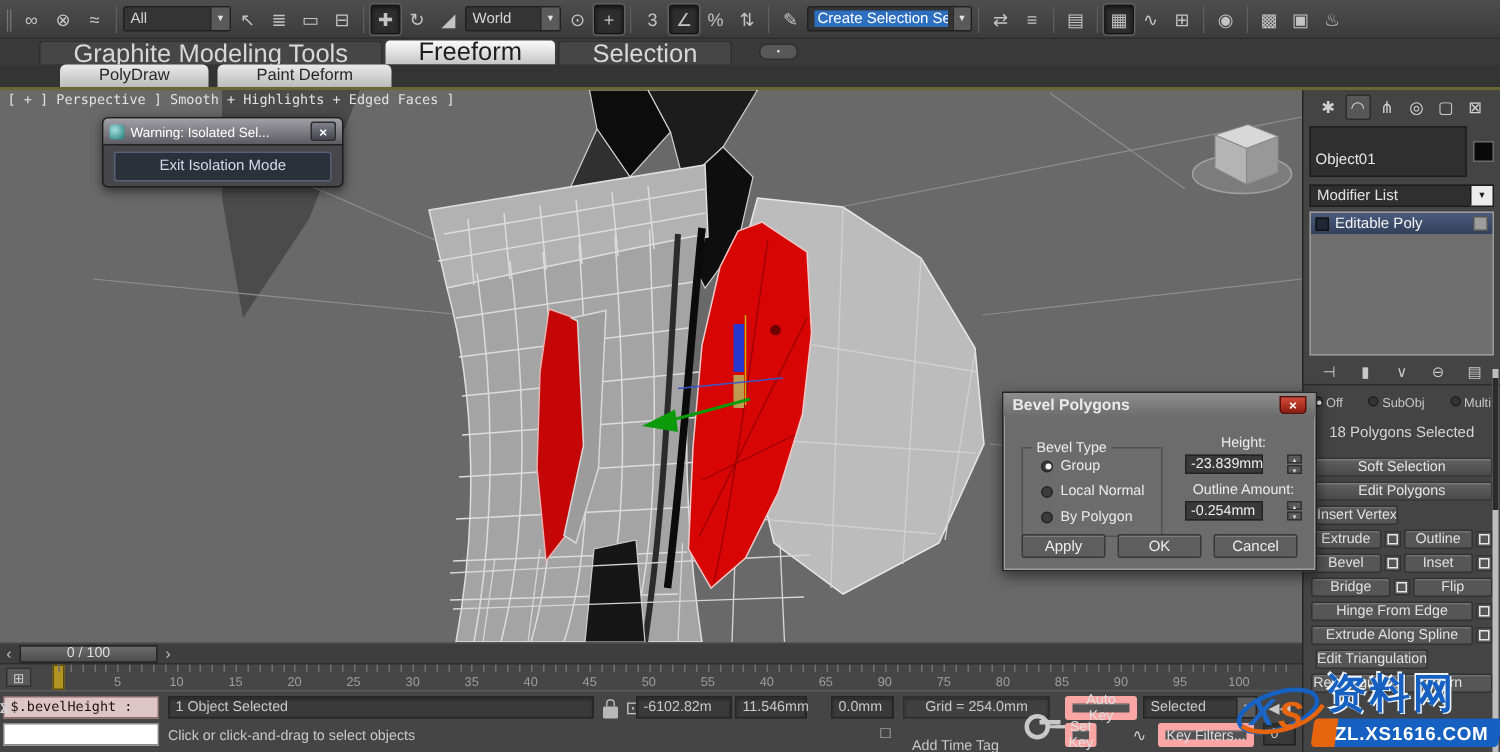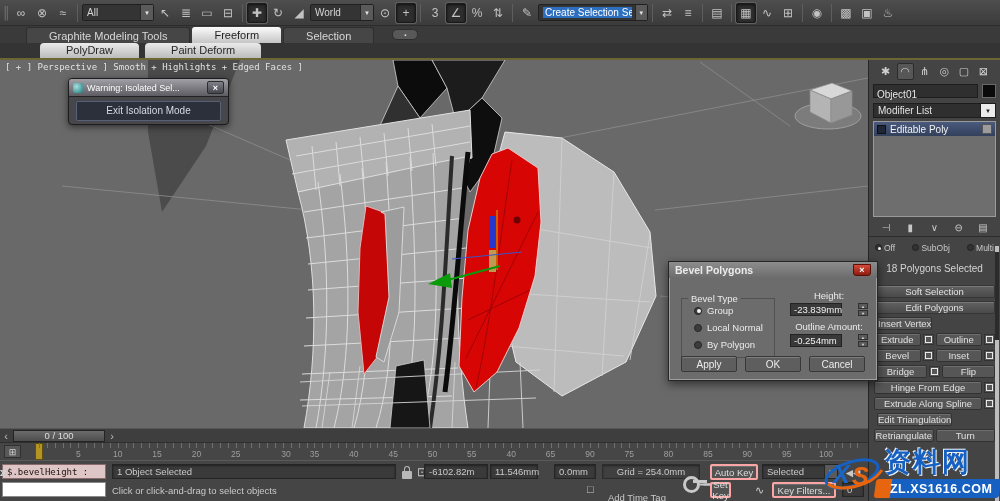--- a/index.html
+++ b/index.html
@@ -18,21 +18,21 @@
   .tdd{height:17px;background:#343434;border:1px solid #202020;border-radius:2px;color:#d6d6d6;
     font-size:10px;display:flex;align-items:center;padding-left:4px;gap:3px;flex:0 0 auto}
   .tdd .da{width:13px;height:15px;background:#5a5a5a;border-left:1px solid #262626;display:flex;
     align-items:center;justify-content:center;font-size:6px;color:#e2e2e2;margin-left:auto}
   #dd-all{width:72px}#dd-world{width:64px}#dd-sel{width:110px}
   #dd-sel .val{background:#2d6fbe;color:#fff;padding:0 2px;white-space:nowrap;overflow:hidden}
 
   
   #ribbon-tabs{position:absolute;top:26px;left:0;width:1000px;height:17px;background:#3a3a3a;
     display:flex;align-items:flex-end;padding-left:26px}
-  .rtab{height:16px;line-height:16px;padding:0 22px;font-size:11px;color:#d8d8d8;
+  .rtab{height:16px;line-height:16px;padding:0 22px;font-size:17px;color:#d8d8d8;
     border-radius:3px 3px 0 0;margin-right:2px;white-space:nowrap}
   .rtab.dark{background:#464646;border:1px solid #2e2e2e;border-bottom:none}
   .rtab.active{background:linear-gradient(#fbfbfb,#c5c5c5);color:#1e1e1e}
   .rmin{margin-left:16px;align-self:center;width:26px;height:11px;background:#585858;border:1px solid #2e2e2e;
     border-radius:5px;color:#e6e6e6;font-size:6px;display:flex;align-items:center;justify-content:center}
   #ribbon-sub{position:absolute;top:43px;left:0;width:1000px;height:15px;background:#343434;
     display:flex;padding-left:40px}
   .stab{height:15px;line-height:15px;padding:0 26px;background:linear-gradient(#eaeaea,#bcbcbc);
     color:#262626;font-size:11px;border-radius:4px 4px 0 0;margin-right:6px;white-space:nowrap}
   #ribbon-line{position:absolute;top:58px;left:0;width:1000px;height:2px;background:#6b6633}
@@ -83,21 +83,21 @@
     color:#ececec;font-size:10px;border-radius:2px;font-family:inherit}
 
   
   #panel{position:absolute;left:868px;top:60px;width:132px;height:441px;background:#444;
     border-left:1px solid #262626;font-size:10px;color:#ccc;z-index:2}
   .ptabs{height:22px;display:flex;align-items:center;justify-content:space-between;padding:0 8px}
   .ptab{width:17px;height:17px;display:flex;align-items:center;justify-content:center;color:#d0d0d0;font-size:11px}
   .ptab.active{background:#575757;border:1px solid #2c2c2c;border-radius:2px}
   .objrow{display:flex;align-items:center;gap:4px;padding:2px 4px}
   .objname{flex:1;height:14px;background:#2f2f2f;border:1px solid #1d1d1d;color:#e8e8e8;
-    padding:4px 3px;line-height:12px;font-size:10px}
+    padding:16px 3px;line-height:12px;font-size:10px}
   .swatch{width:14px;height:14px;background:#0a0a0a;border:1px solid #6a6a6a;flex:0 0 auto}
   .modlist{margin:3px 4px;height:15px;background:#2f2f2f;border:1px solid #1d1d1d;display:flex;
     align-items:center;padding-left:4px;color:#e2e2e2}
   .mlarrow{margin-left:auto;width:15px;height:13px;background:#ececec;color:#222;font-size:6px;
     display:flex;align-items:center;justify-content:center;border-left:1px solid #1d1d1d}
   .stack{margin:2px 4px;height:96px;background:#6e6e6e;border:1px solid #9a9a9a;overflow:hidden}
   .stackrow{height:14px;background:linear-gradient(#4a5a7c,#32405c);display:flex;align-items:center;
     gap:4px;padding:0 3px;color:#f2f2f2}
   .sicon{width:9px;height:9px;background:#1f2736;border:1px solid #101010;flex:0 0 auto}
   .sicon2{margin-left:auto;width:10px;height:10px;background:#9c9c9c;border:1px solid #555;flex:0 0 auto}
@@ -139,21 +139,21 @@
     color:#cfcfcf;font-size:9px;display:flex;align-items:center;justify-content:center}
   #time-marker{position:absolute;left:35px;top:0;width:8px;height:17px;background:#b39322;border:1px solid #5e4f0e}
 
   
   #statusbar{position:absolute;left:0;top:460px;width:868px;height:41px;background:#454545;
     border-top:1px solid #5a5a5a;z-index:1;font-size:9.5px}
   .sfield{position:absolute;height:15px;background:#3a3a3a;border:1px solid #252525;
     box-shadow:inset 0 1px 2px #222;color:#c9c9c9;display:flex;align-items:center;padding:0 4px}
   .clabel{position:absolute;top:6px;color:#d2d2d2}
   .stext{position:absolute;color:#c9c9c9;white-space:nowrap}
-  .sbtn{position:absolute;height:16px;background:#525252;border:2px solid #fca5a5;
+  .sbtn{position:absolute;height:16px;background:#525252;border:5px solid #fca5a5;
     box-shadow:inset 0 1px 0 #6c6c6c;color:#dedede;font-size:9.5px;border-radius:2px;
     display:flex;align-items:center;justify-content:center;font-family:inherit}
   #mxs-label{left:2px;top:3px;width:104px;background:#dfc6c6;border-color:#8a6a6a;color:#201010;
     box-shadow:none;font-family:"DejaVu Sans Mono",monospace;font-size:9px}
   #mxs-input{left:2px;top:21px;width:104px;background:#fff;border-color:#8a8a8a;box-shadow:none}
   #obj-status{left:112px;top:3px;width:284px}
   #lock-icon{position:absolute;left:402px;top:10px;width:10px;height:8px;background:#b8b8b8;border-radius:1px}
   #lock-icon::before{content:"";position:absolute;top:-5px;left:2px;width:4px;height:4px;
     border:1.5px solid #b8b8b8;border-bottom:none;border-radius:3px 3px 0 0}
   #absoff{position:absolute;left:417px;top:4px;font-size:12px;color:#c6c6c6}
@@ -604,21 +604,21 @@
       <div class="tick" style="left: 826px;"></div>
       <div class="tick" style="left: 833.87px;"></div>
       <div class="tick" style="left: 841.74px;"></div>
       <div class="tick" style="left: 849.61px;"></div>
       <div class="tick" style="left: 857.48px;"></div>
       <div class="tick-label" style="left: 78.35px;">5</div>
       <div class="tick-label" style="left: 117.7px;">10</div>
       <div class="tick-label" style="left: 157.05px;">15</div>
       <div class="tick-label" style="left: 196.4px;">20</div>
       <div class="tick-label" style="left: 235.75px;">25</div>
-      <div class="tick-label" style="left: 275.1px; margin-left: 11px;">30</div>
+      <div class="tick-label" style="left: 275.1px;">30</div>
       <div class="tick-label" style="left: 314.45px;">35</div>
       <div class="tick-label" style="left: 353.8px;">40</div>
       <div class="tick-label" style="left: 393.15px;">45</div>
       <div class="tick-label" style="left: 432.5px;">50</div>
       <div class="tick-label" style="left: 471.85px;">55</div>
       <div class="tick-label" style="left: 511.2px;">40</div>
       <div class="tick-label" style="left: 550.55px;">65</div>
       <div class="tick-label" style="left: 589.9px;">90</div>
       <div class="tick-label" style="left: 629.25px;">75</div>
       <div class="tick-label" style="left: 668.6px;">80</div>

